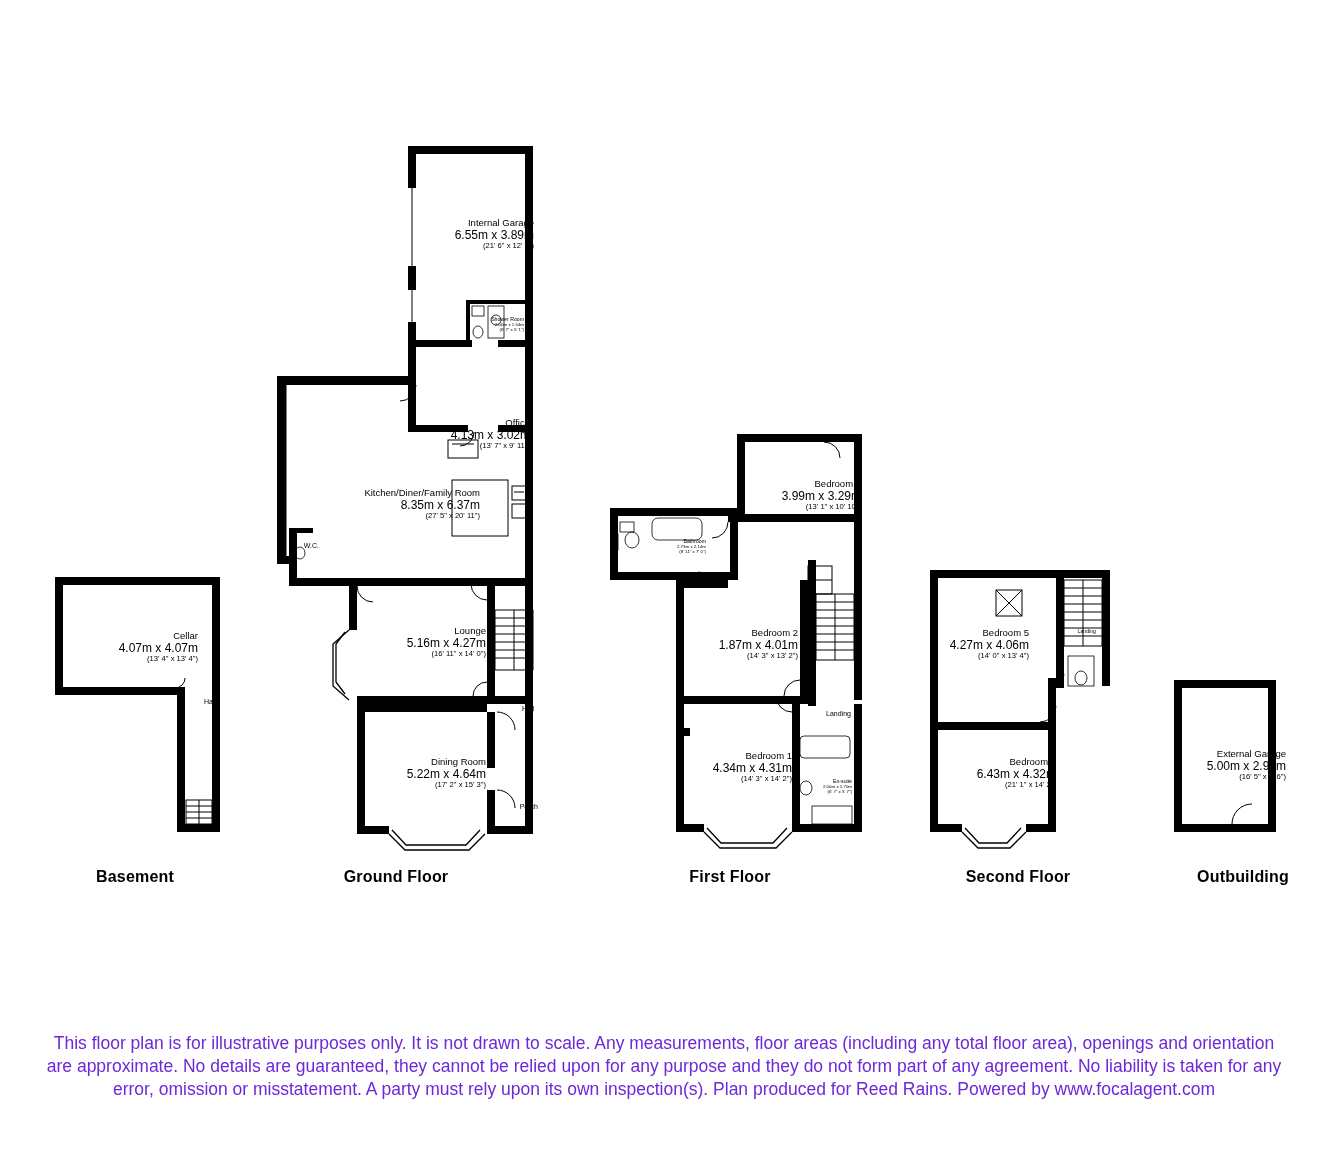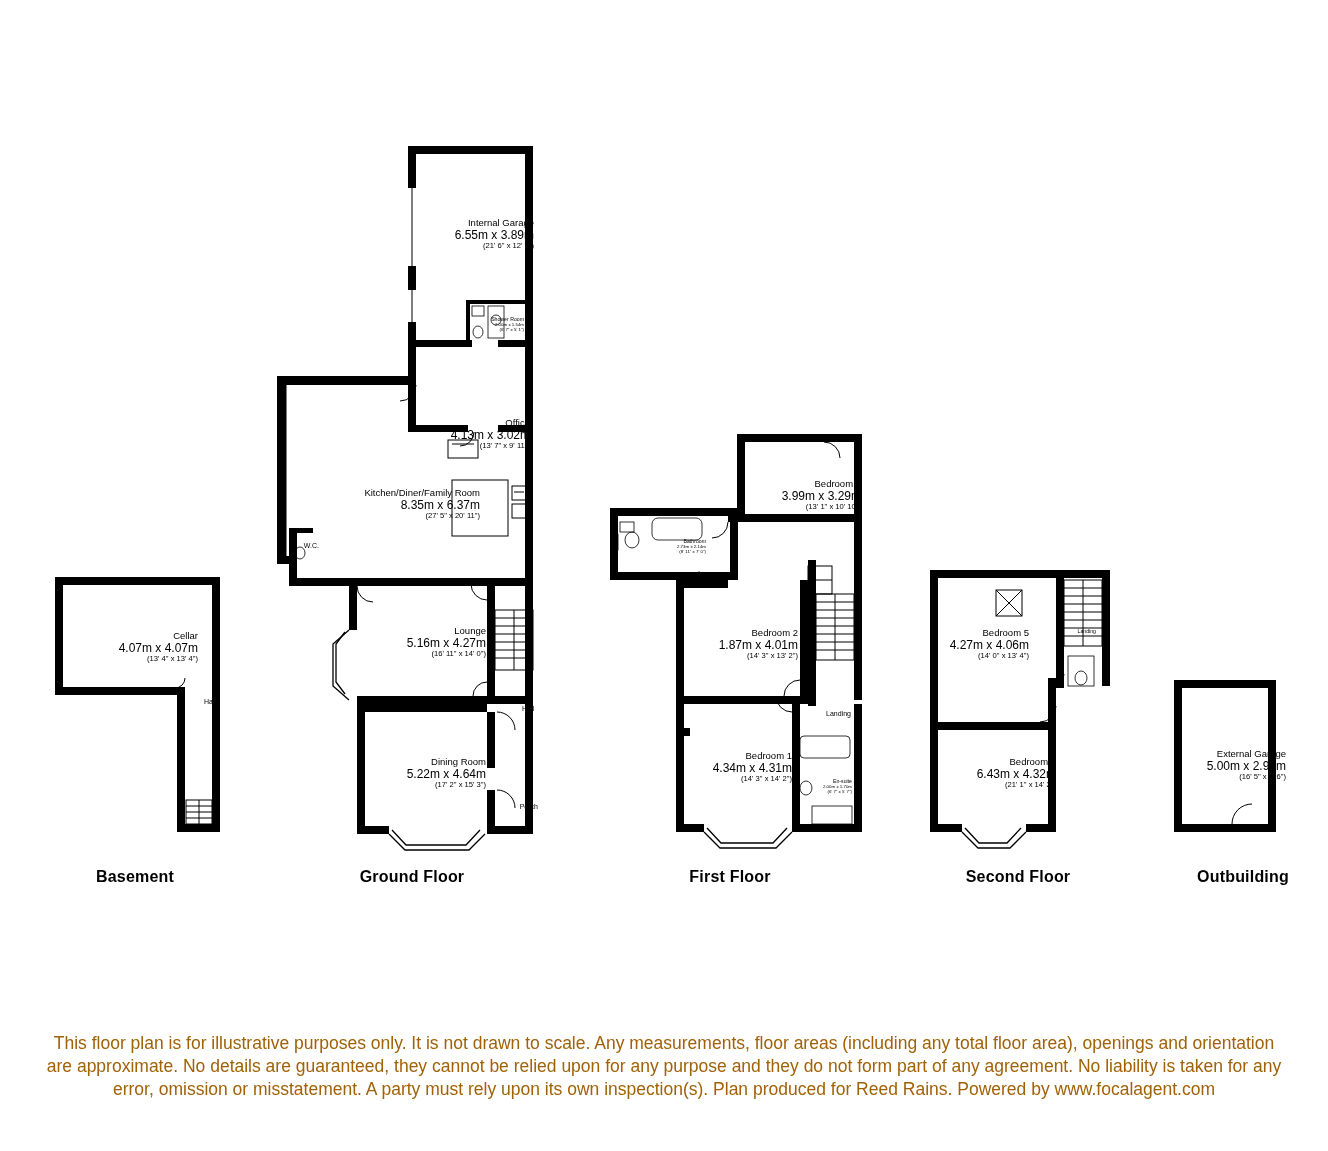--- a/index.html
+++ b/index.html
@@ -53,21 +53,21 @@
   .room-label.tiny .rdim2 { font-size: 4.4px; }
   .room-label.small .rname { font-size: 7px; }
   .disclaimer {
     position: absolute;
     left: 40px;
     top: 1032px;
     width: 1248px;
     text-align: center;
     font-size: 17.5px;
     line-height: 1.32;
-    color: #a16207;
+    color: #6d28d9;
   }
   svg.plan-svg {
     position: absolute;
     left: 0; top: 0;
     width: 1328px;
     height: 1151px;
   }
   .wall { fill: #000000; }
   .thinline { stroke: #000000; fill: none; }
 </style>
@@ -331,21 +331,21 @@
       <path class="wall" d="M1174 680 h8 v152 h-8 z"></path>
       <path class="wall" d="M1268 680 h8 v152 h-8 z"></path>
       <path class="wall" d="M1174 824 h102 v8 h-102 z"></path>
       <g class="thinline" stroke-width="1">
         <path d="M1232 824 a20 20 0 0 1 20 -20" fill="none"></path>
       </g>
     </g>
   </svg>
 
   <div class="floor-title" style="left:15px; top:868px; width:240px;">Basement</div>
-  <div class="floor-title" style="left:292px; top:868px; width:240px;">Ground Floor</div>
+  <div class="floor-title" style="left:276px; top:868px; width:240px;">Ground Floor</div>
   <div class="floor-title" style="left:610px; top:868px; width:240px;">First Floor</div>
   <div class="floor-title" style="left:898px; top:868px; width:240px;">Second Floor</div>
   <div class="floor-title" style="left:1148px; top:868px; width:190px;">Outbuilding</div>
 
   <div class="room-label" style="left:78px; top:630px; width:120px;">
     <span class="rname">Cellar</span>
     <span class="rdim">4.07m x 4.07m</span>
     <span class="rdim2">(13' 4" x 13' 4")</span>
   </div>
 

